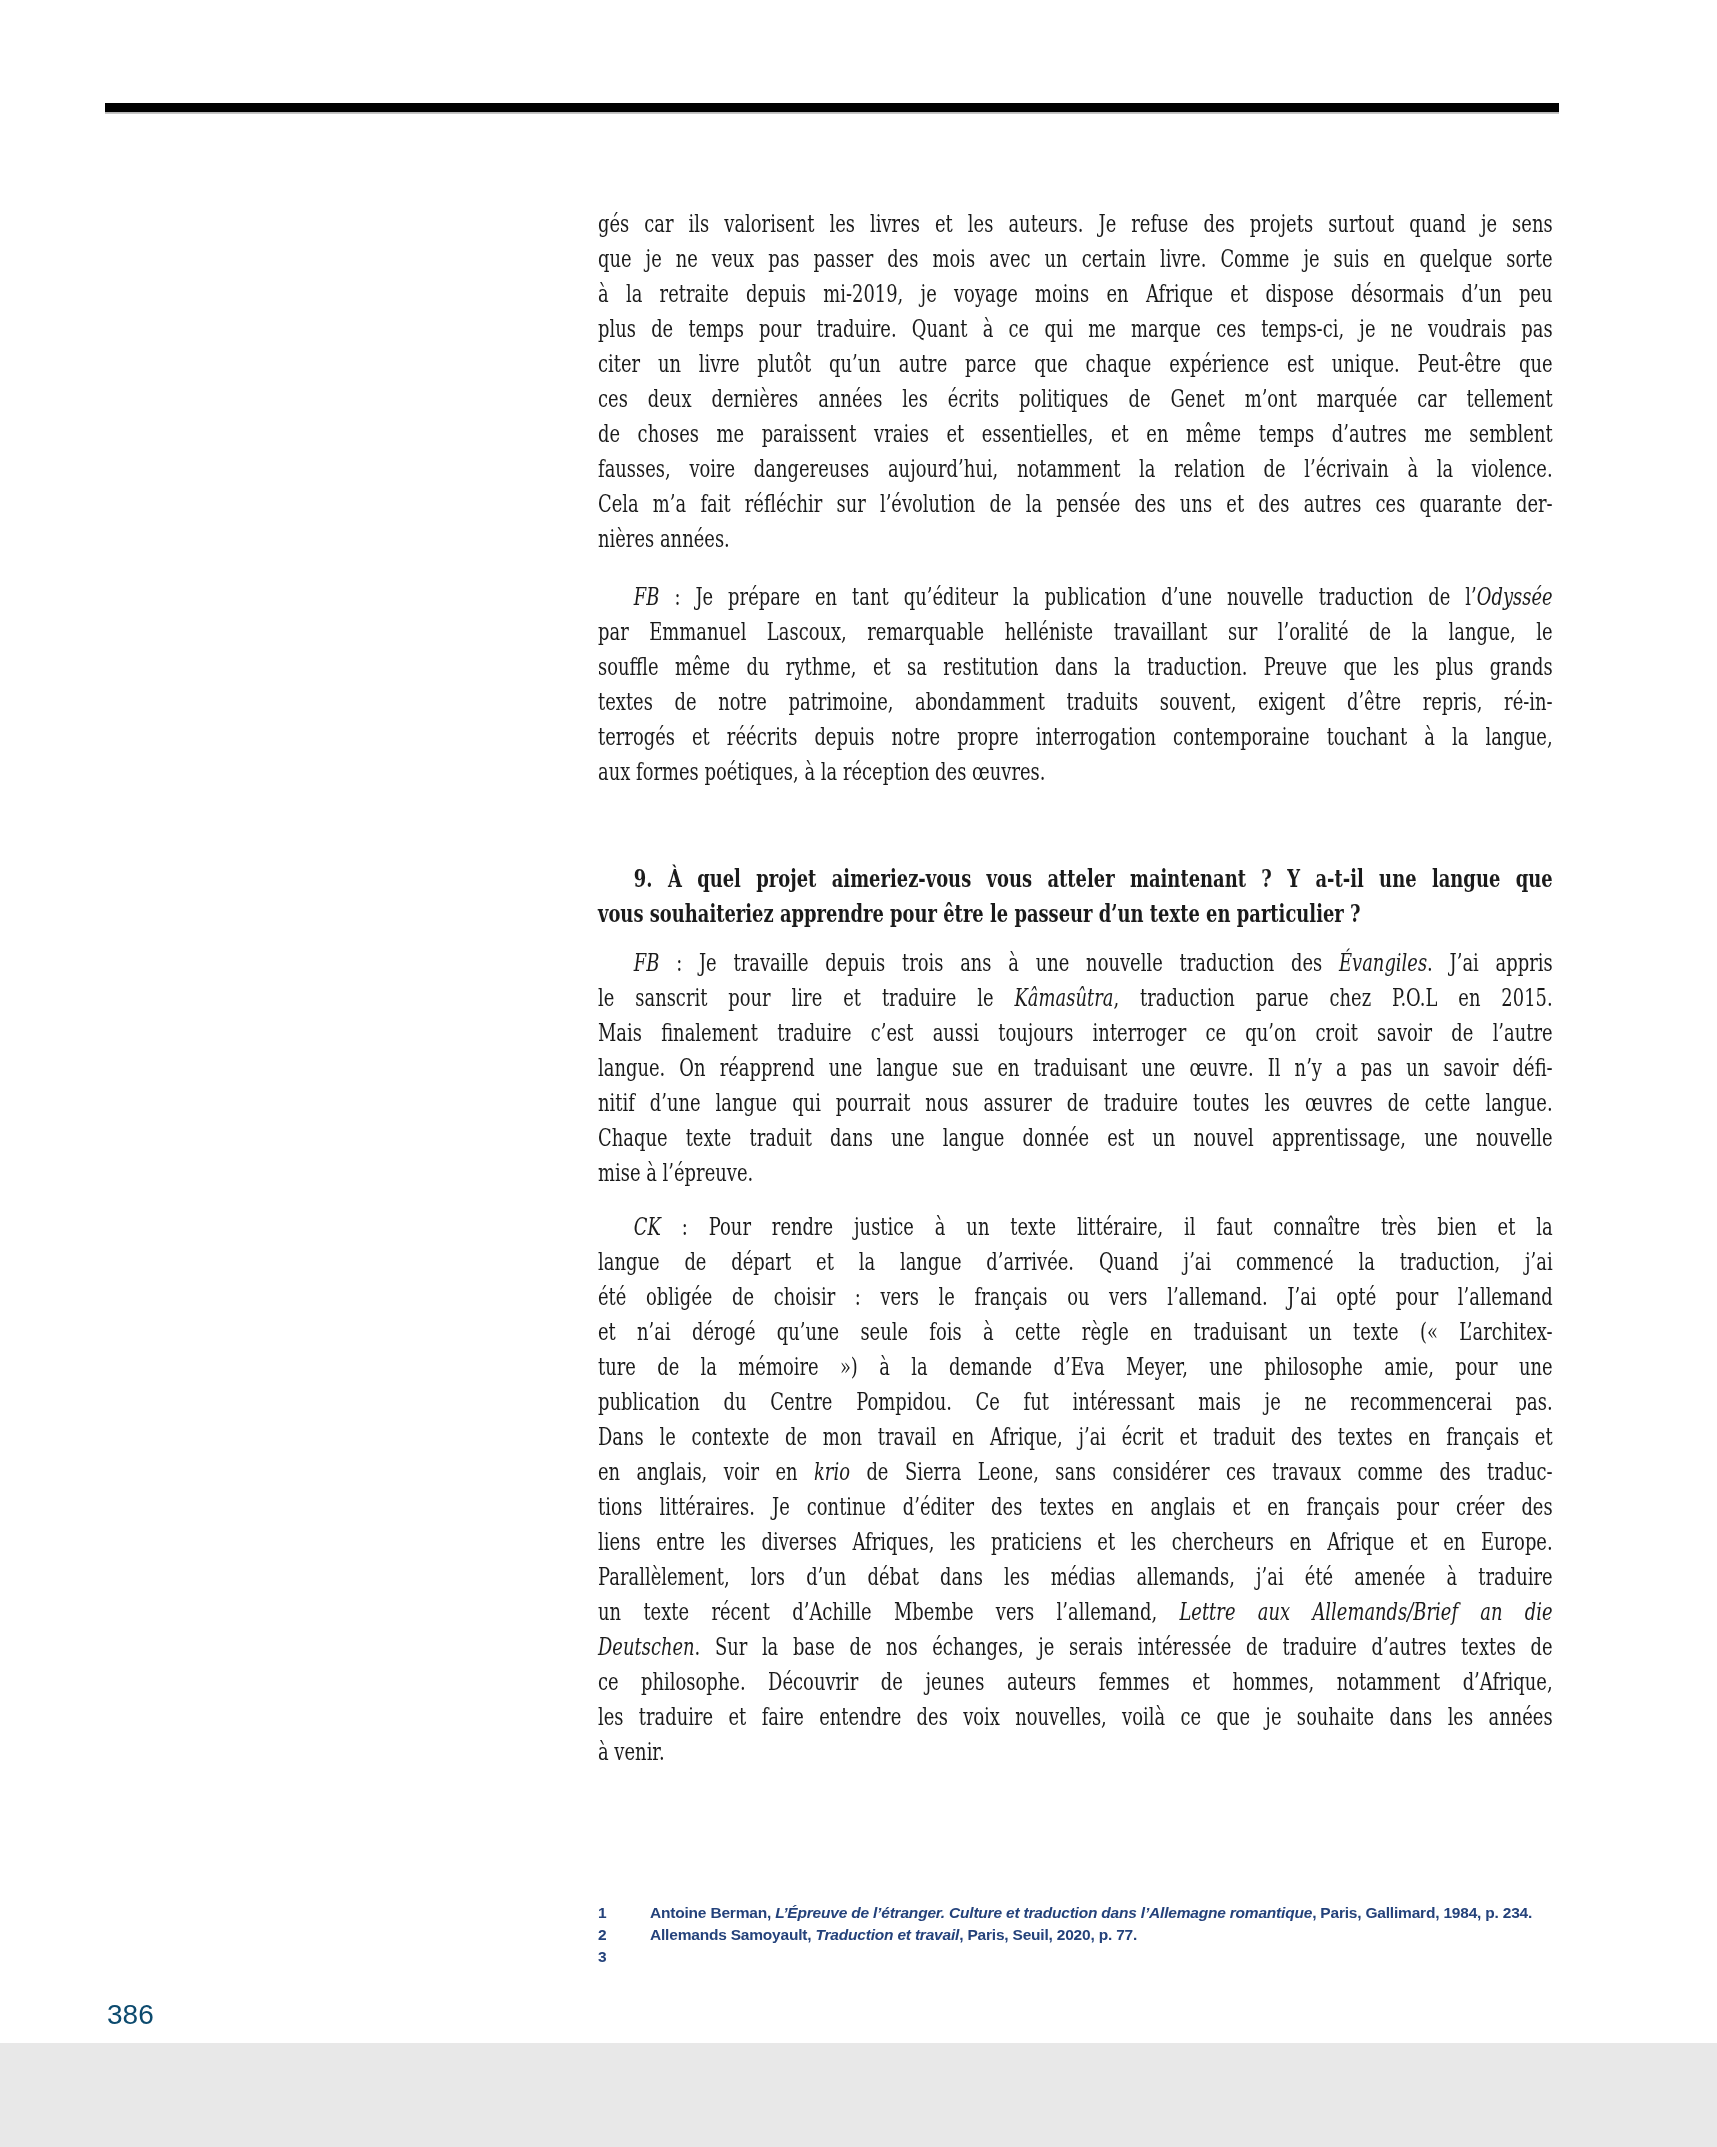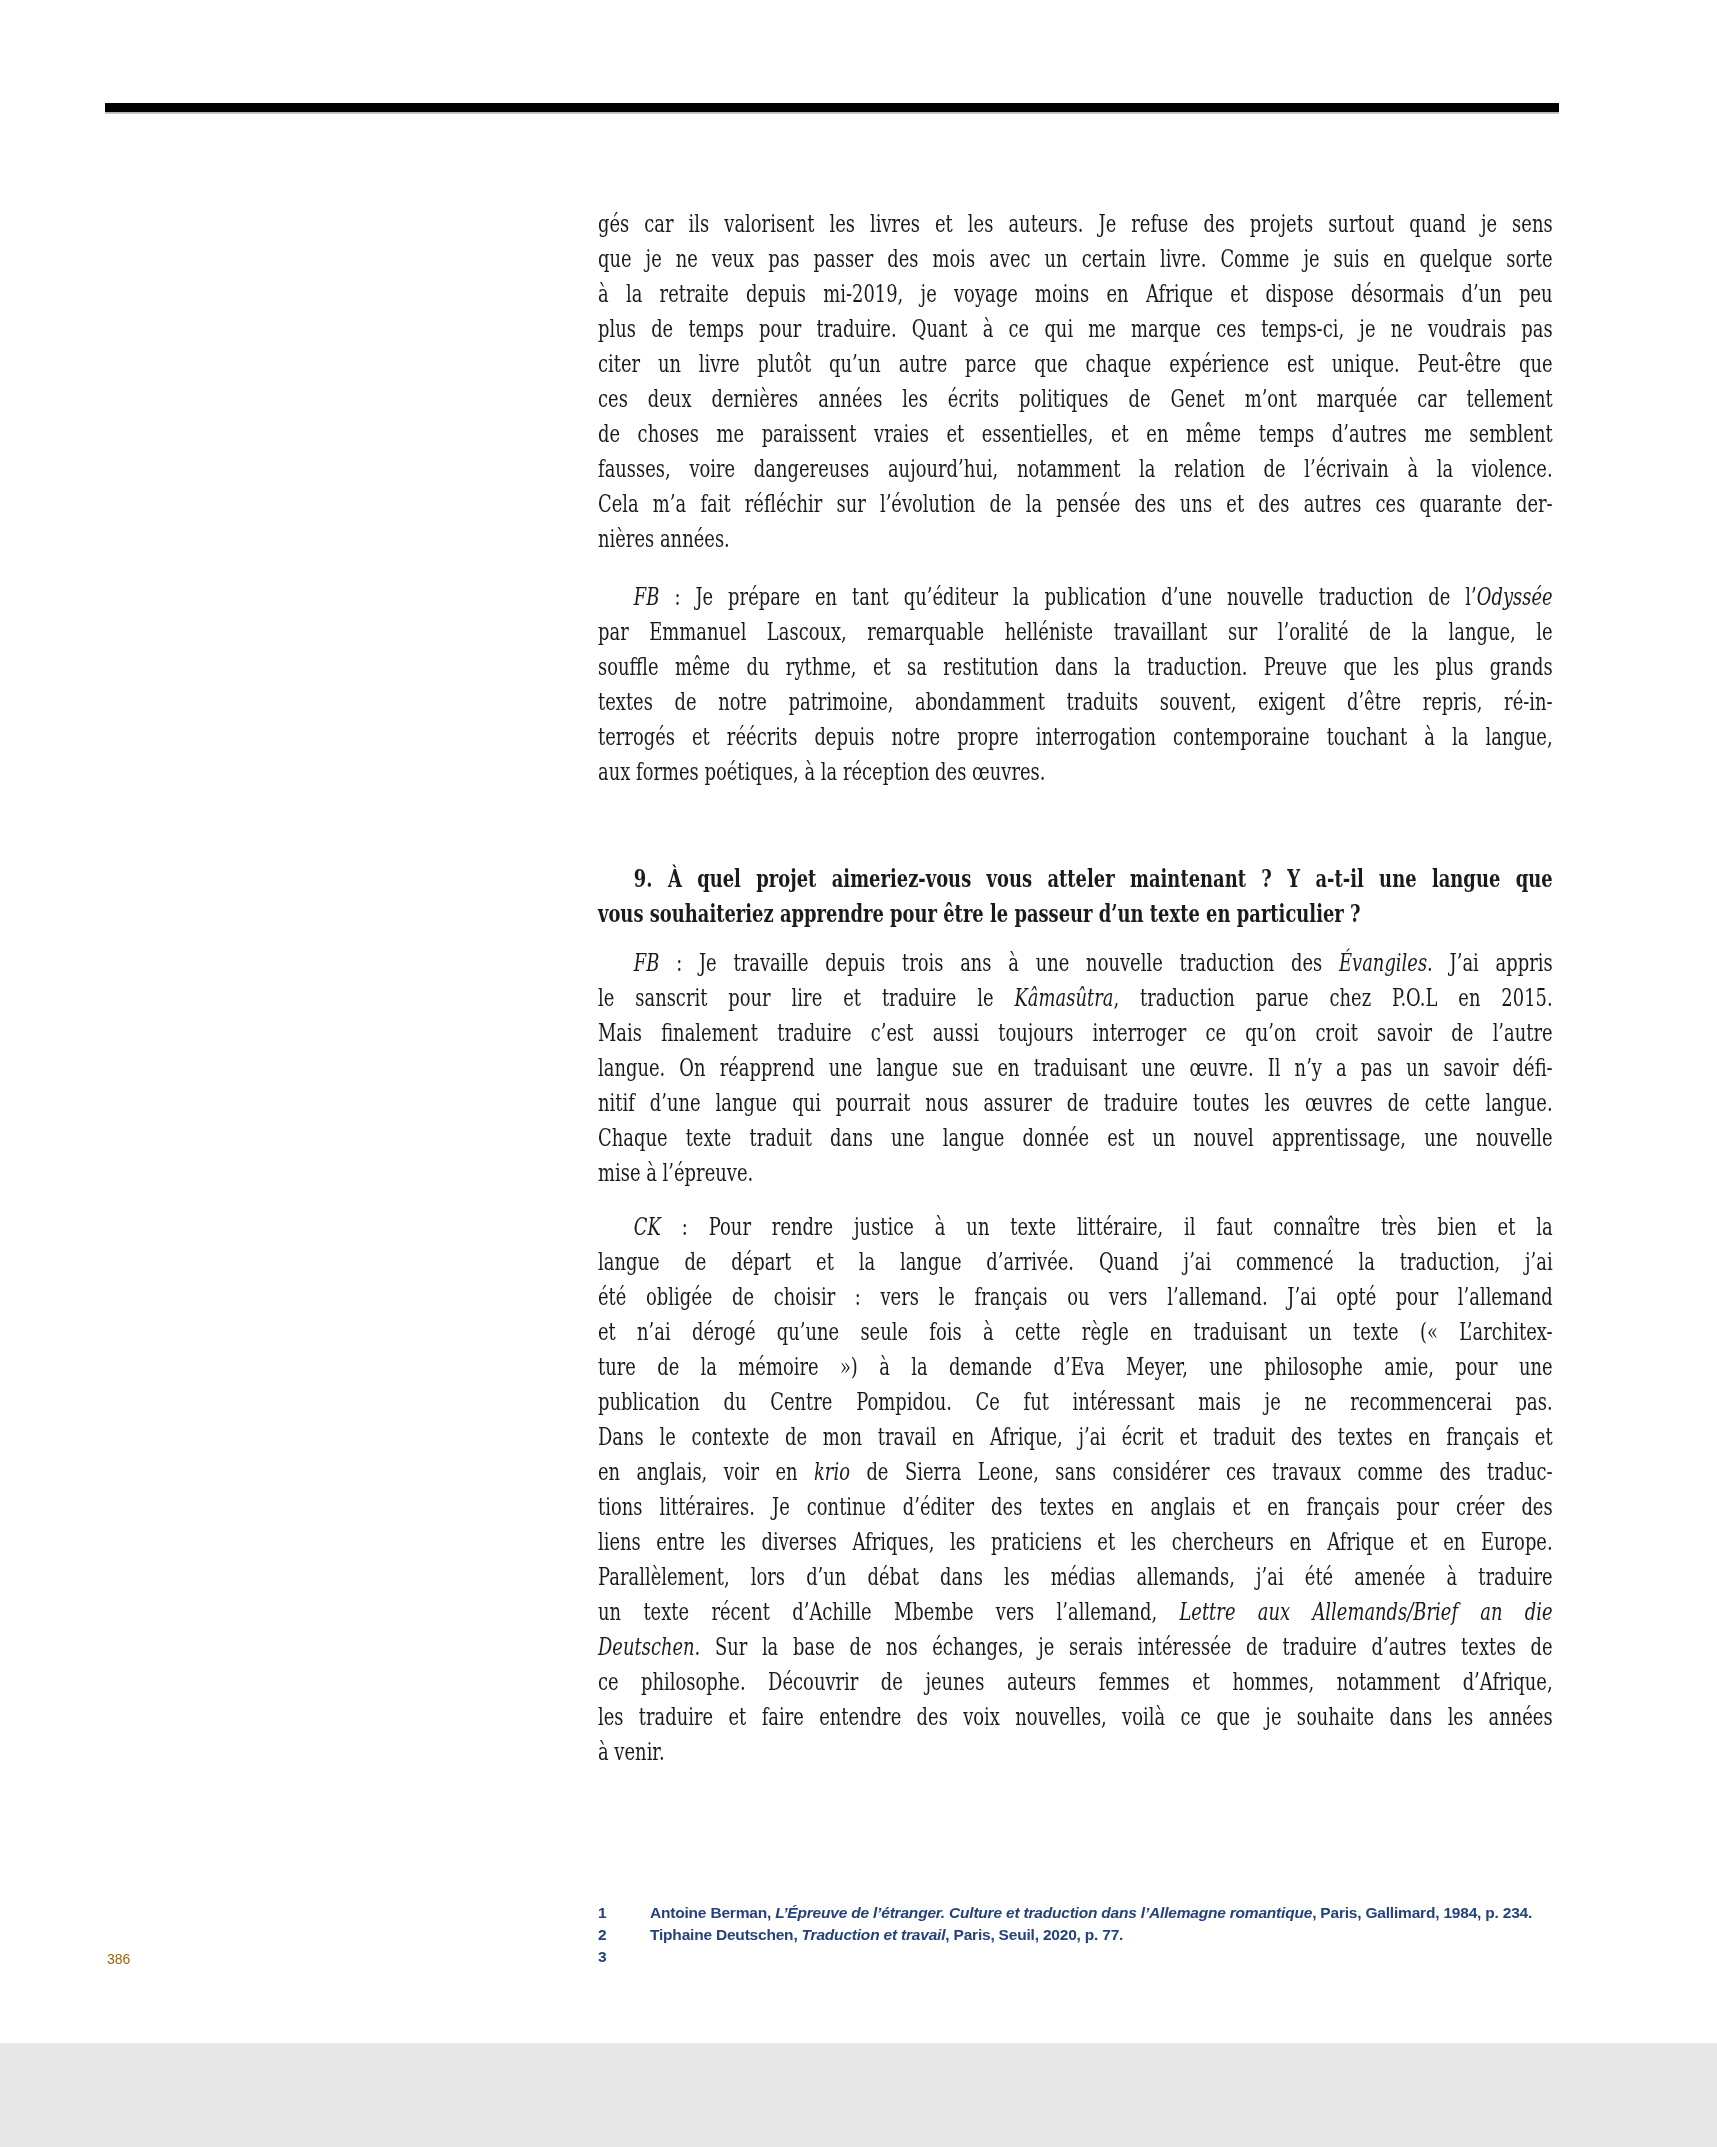--- a/index.html
+++ b/index.html
@@ -28,22 +28,22 @@
   em { font-style:italic; }
   .footnotes {
     position:absolute; left:598px; top:1902px;
     font-family:"Liberation Sans", sans-serif;
     font-size:15.5px; line-height:22px; letter-spacing:-0.2px;
   }
   .footnote { display:flex; }
   .fn-num { width:52px; font-weight:bold; flex:0 0 52px; }
   .fn-text { white-space:nowrap;font-weight:bold; }
   .page-number {
-    position:absolute; left:107px; top:1951px;
-    font-family:"Liberation Sans", sans-serif; font-size:14px; color:#a16207;
+    position:absolute; left:107px; top:1999px;
+    font-family:"Liberation Sans", sans-serif; font-size:28px; color:#0c4a6e;
   }
 </style>
 </head>
 <body>
 
 <div class="page">
   <div class="top-rule"></div>
   <main class="text-block" id="paras">
       <div class="para para-0">
         <div class="line"><span>gés car ils valorisent les livres et les auteurs. Je refuse des projets surtout quand je sens</span></div>
@@ -97,21 +97,21 @@
         <div class="line last"><span>à venir.</span></div>
       </div>
     </main>
   <section class="footnotes" id="fns" style="color: rgb(36, 66, 123);">
       <div class="footnote">
         <span class="fn-num">1</span>
         <span class="fn-text"><span>Antoine Berman, </span><em>L’Épreuve de l’étranger. Culture et traduction dans l’Allemagne romantique</em><span>, Paris, Gallimard, 1984, p. 234.</span></span>
       </div>
       <div class="footnote">
         <span class="fn-num">2</span>
-        <span class="fn-text"><span>Tiphaine Deutschen, </span><em>Traduction et travail</em><span>, Paris, Seuil, 2020, p. 77.</span></span>
+        <span class="fn-text"><span>Allemands Samoyault, </span><em>Traduction et travail</em><span>, Paris, Seuil, 2020, p. 77.</span></span>
       </div>
       <div class="footnote">
         <span class="fn-num">3</span>
       </div>
     </section>
   <div class="page-number">386</div>
 </div>
 
 
 </body></html>

